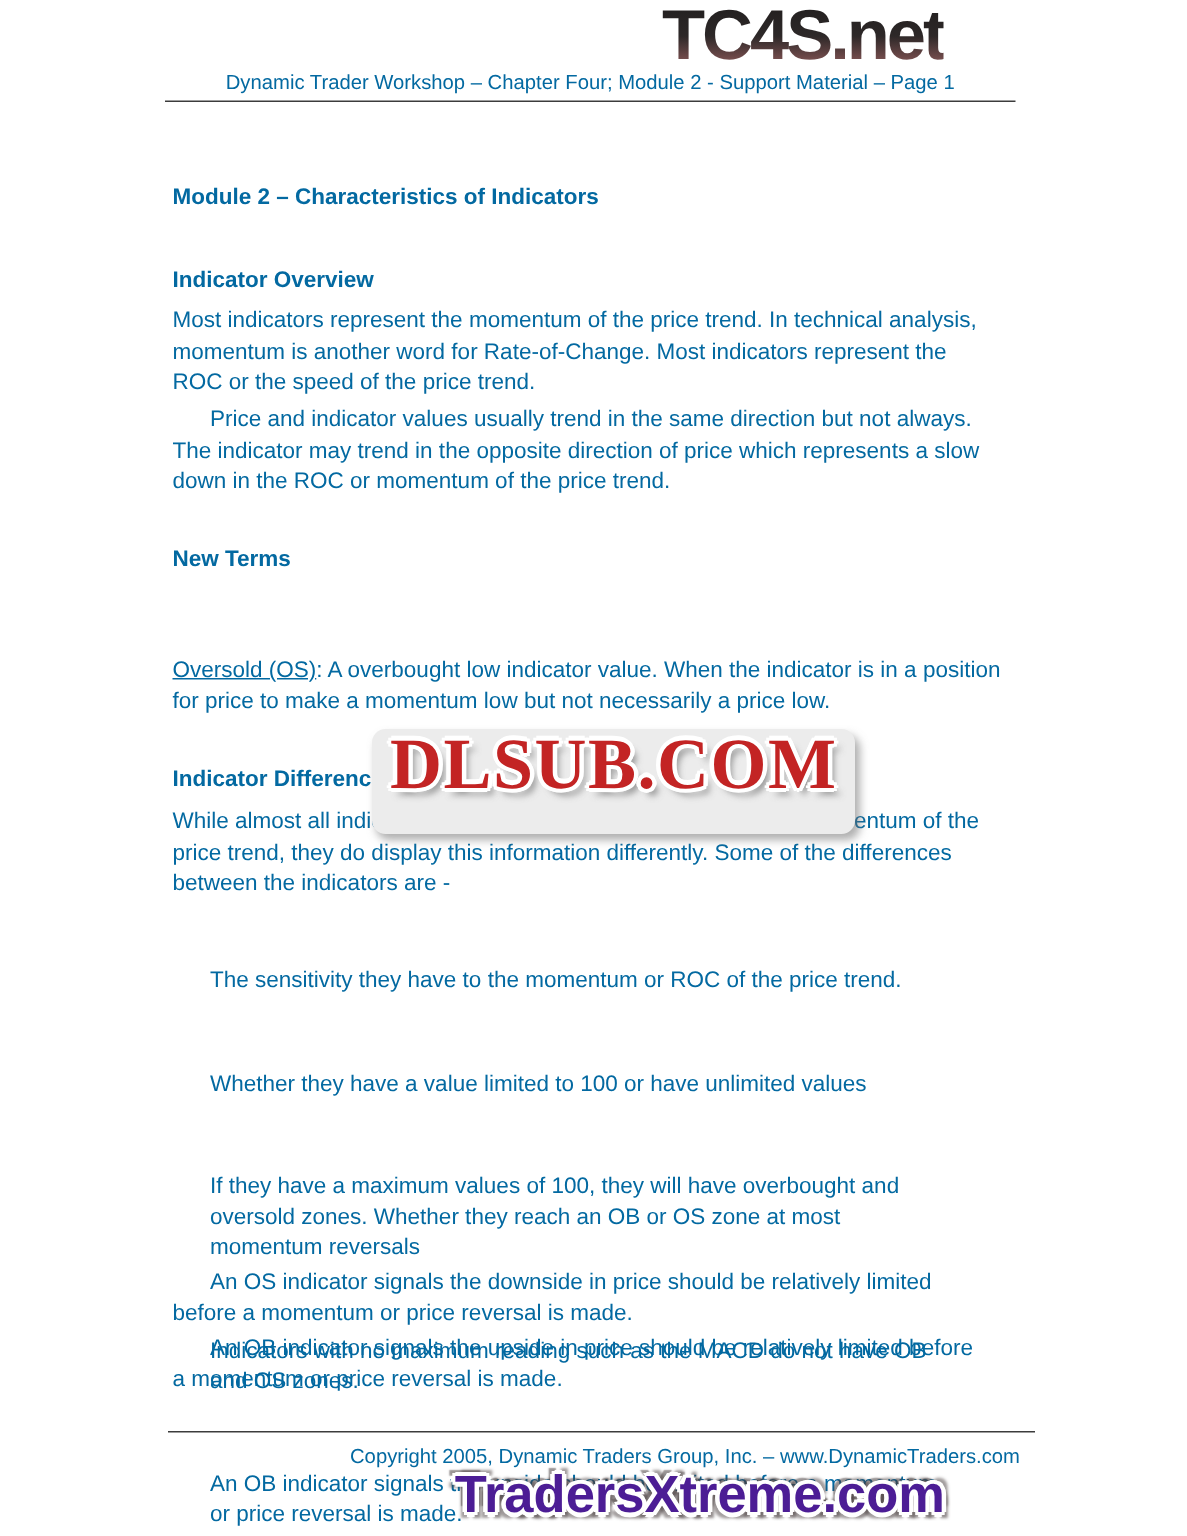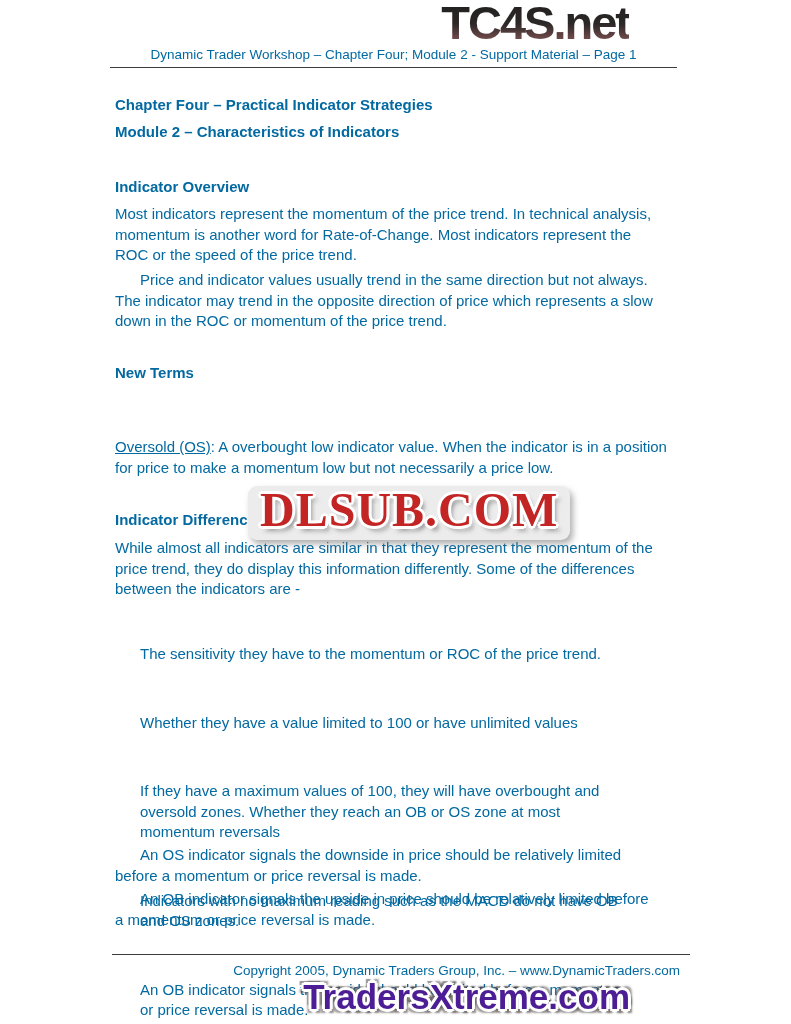--- a/index.html
+++ b/index.html
@@ -45,21 +45,21 @@
   #wm-top {
     position:absolute; top:-3px; right:3px; z-index:5;
     font-size:47px; font-weight:bold; letter-spacing:-2px; line-height:52px;
     background:linear-gradient(180deg,#1f1d1d 0%,#2d2828 52%,#6f4a4a 80%,#ab8686 100%);
     -webkit-background-clip:text; background-clip:text; color:transparent;
   }
 
   
   #stamp {
     position:absolute; top:486px; left:248px; z-index:4;
-    background:#ececec; border-radius:9px; padding:2px 12px 8px 12px;
+    background:#ececec; border-radius:9px; padding:2px 12px 24px 12px;
     box-shadow:3px 4px 6px rgba(110,110,110,0.55);
   }
   #stamp .stamp-text {
     font-family:"Liberation Serif", serif; font-weight:bold;
     font-size:48px; line-height:44px; letter-spacing:1px; color:#c32424;
     text-shadow:
       -2px -2px 0 #fff, 2px -2px 0 #fff, -2px 2px 0 #fff, 2px 2px 0 #fff,
       -3px 0 0 #fff, 3px 0 0 #fff, 0 3px 0 #fff, 0 -3px 0 #fff,
       4px 5px 4px rgba(120,120,120,0.7);
   }
@@ -78,21 +78,20 @@
 </head>
 <body>
 
 <div class="page">
 
   <div id="wm-top">TC4S.net</div>
 
   <div id="header-title" class="block small">Dynamic Trader Workshop – Chapter Four; Module 2 - Support Material – Page 1</div>
   <div id="rule-top" class="rule"></div>
 
-  <div id="chapter" class="block h">Chapter Four – Practical Indicator Strategies</div>
   <div id="module" class="block h">Module 2 – Characteristics of Indicators</div>
 
   <div id="h-overview" class="block h">Indicator Overview</div>
   <div id="p2" class="block indent">Price and indicator values usually trend in the same direction but not always.
 The indicator may trend in the opposite direction of price which represents a slow
 down in the ROC or momentum of the price trend.</div>
   <div id="p1" class="block">Most indicators represent the momentum of the price trend. In technical analysis,
 momentum is another word for Rate-of-Change. Most indicators represent the
 ROC or the speed of the price trend.</div>
 

